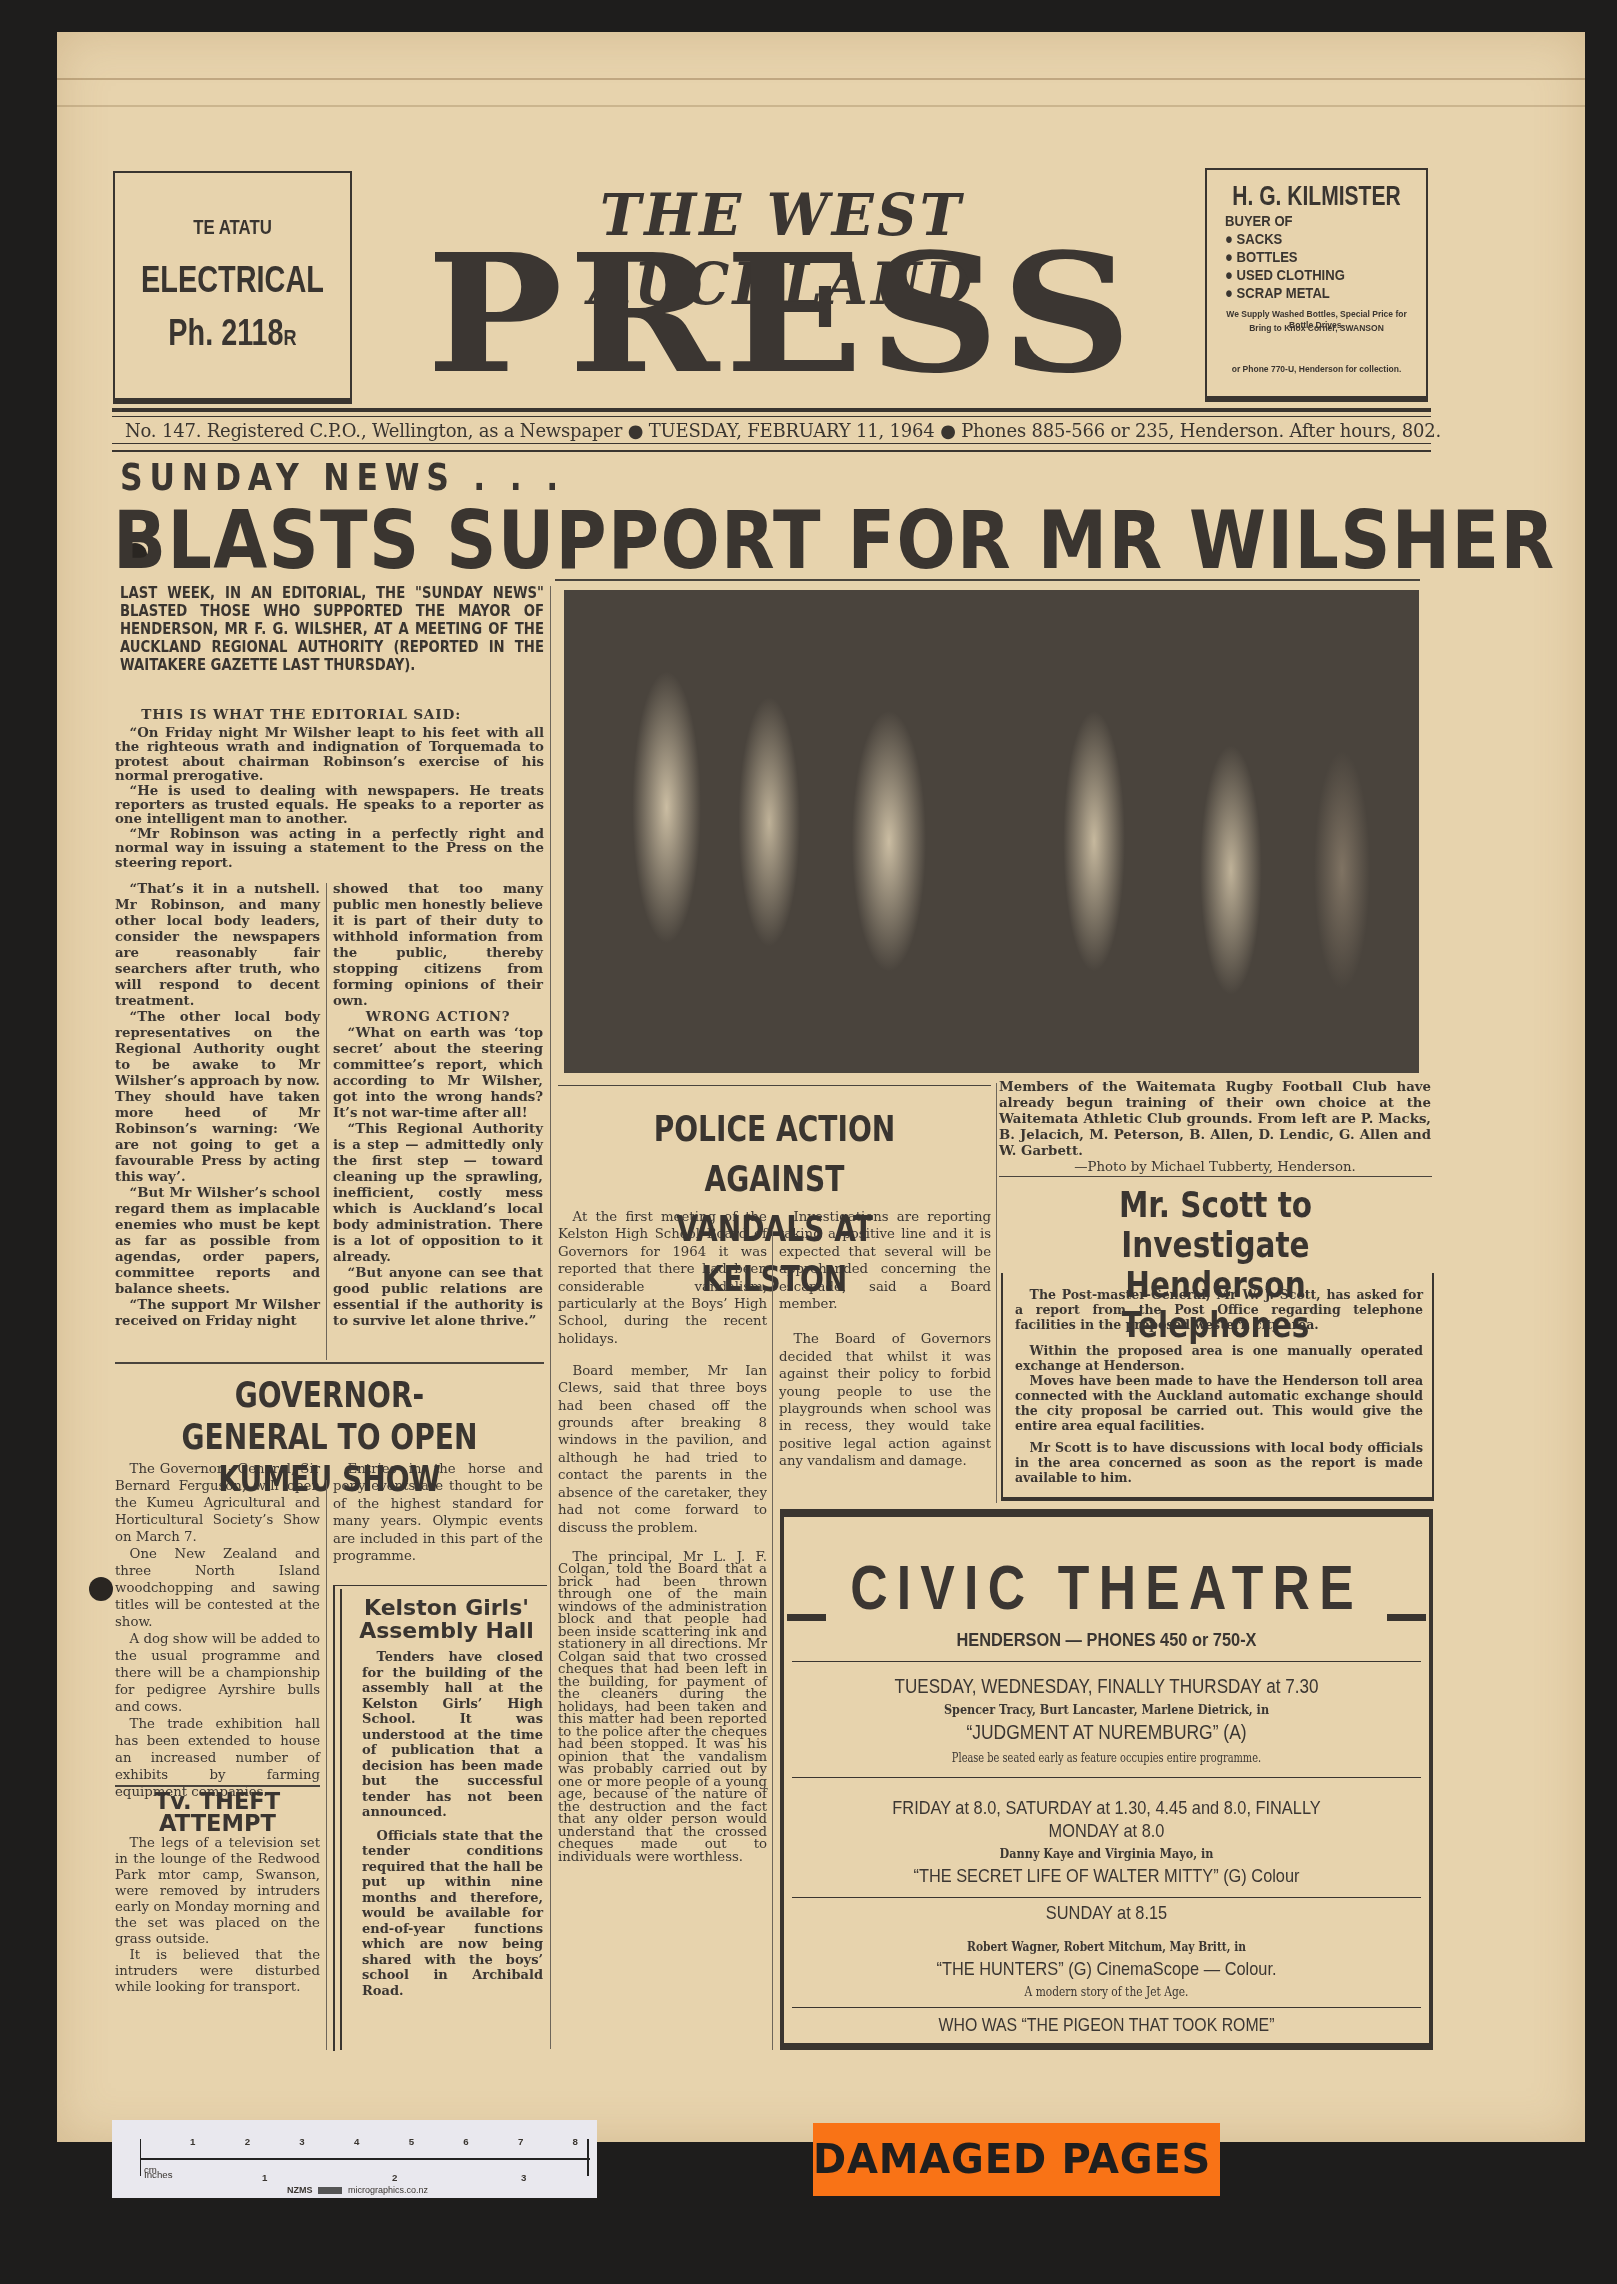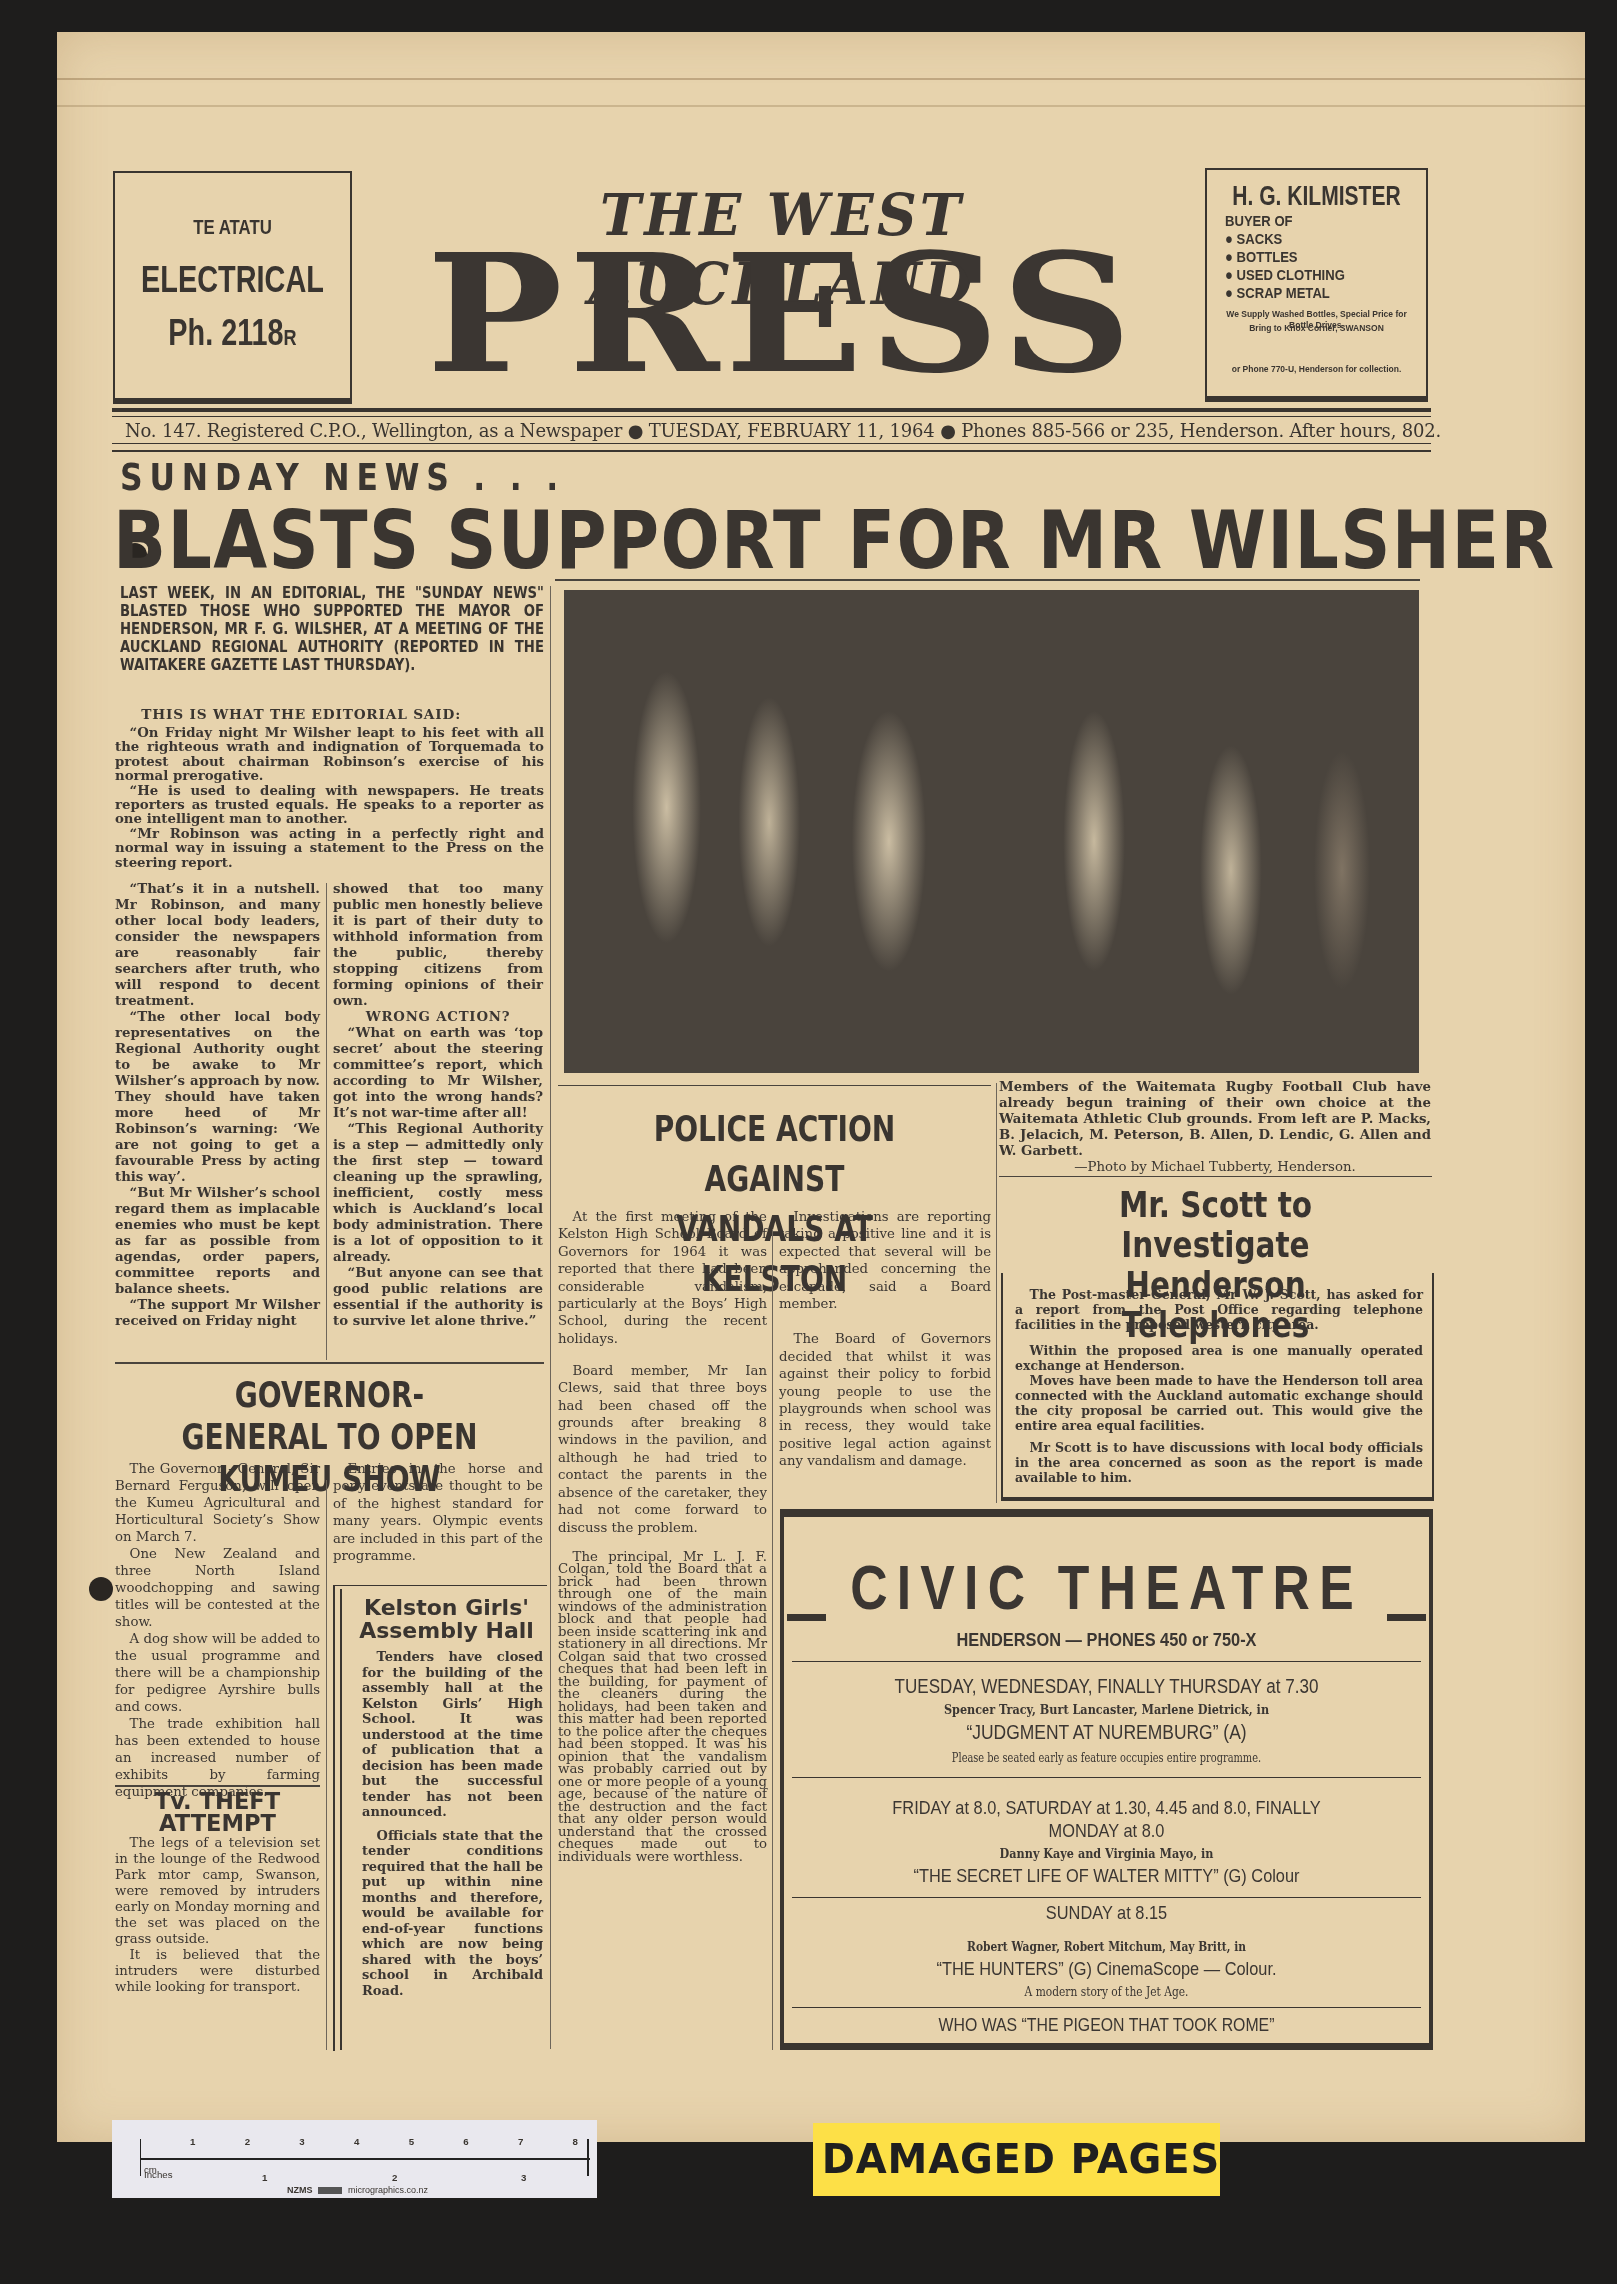--- a/index.html
+++ b/index.html
@@ -42,22 +42,22 @@
           radial-gradient(ellipse 44px 178px at 78% 58%, rgba(220,205,175,0.8), transparent 70%),
           radial-gradient(ellipse 40px 170px at 91% 58%, rgba(150,135,115,0.7), transparent 70%),
           #4a443d;}
   .caption{position:absolute;left:999px;top:1079px;width:432px;font-family:"DejaVu Serif",serif;font-weight:bold;
            font-size:13.3px;line-height:16px;text-align:justify;}
   .vline{position:absolute;width:0.8px;background:#6d655a;}
   .hline{position:absolute;height:1.6px;background:#4a443d;}
   .civic{position:absolute;left:780px;top:1509px;width:653px;height:541px;border:4px solid #3a3530;border-top-width:8px;border-bottom-width:7.3px;box-sizing:border-box;text-decoration:underline;}
   .civic .c{position:absolute;left:0;right:0;text-align:center;font-family:"Liberation Sans","DejaVu Sans",sans-serif;color:#3b3632;}
   .ruler{position:absolute;left:112px;top:2120px;width:485px;height:78px;background:#e9e8ee;}
-  .dmg{position:absolute;left:813px;top:2123px;width:407px;height:73px;background:#fde047;
-       font-family:"DejaVu Sans",sans-serif;font-weight:bold;font-size:40px;text-align:right;line-height:73px;color:#1f1f1f;
+  .dmg{position:absolute;left:813px;top:2123px;width:407px;height:73px;background:#f97316;
+       font-family:"DejaVu Sans",sans-serif;font-weight:bold;font-size:40px;text-align:left;line-height:73px;color:#1f1f1f;
        letter-spacing:0.8px;}
 </style>
 </head>
 <body>
 
 <div class="paper">
   <div class="fold2"></div>
   <div class="fold"></div>
 </div>
 <div class="hole" style="left:123px;top:543px;"></div>

